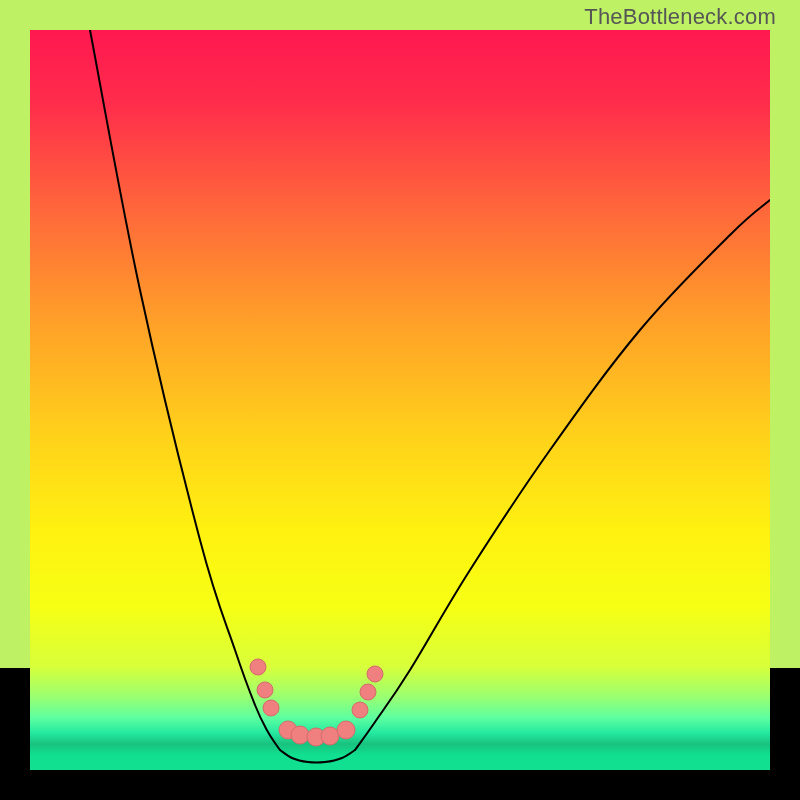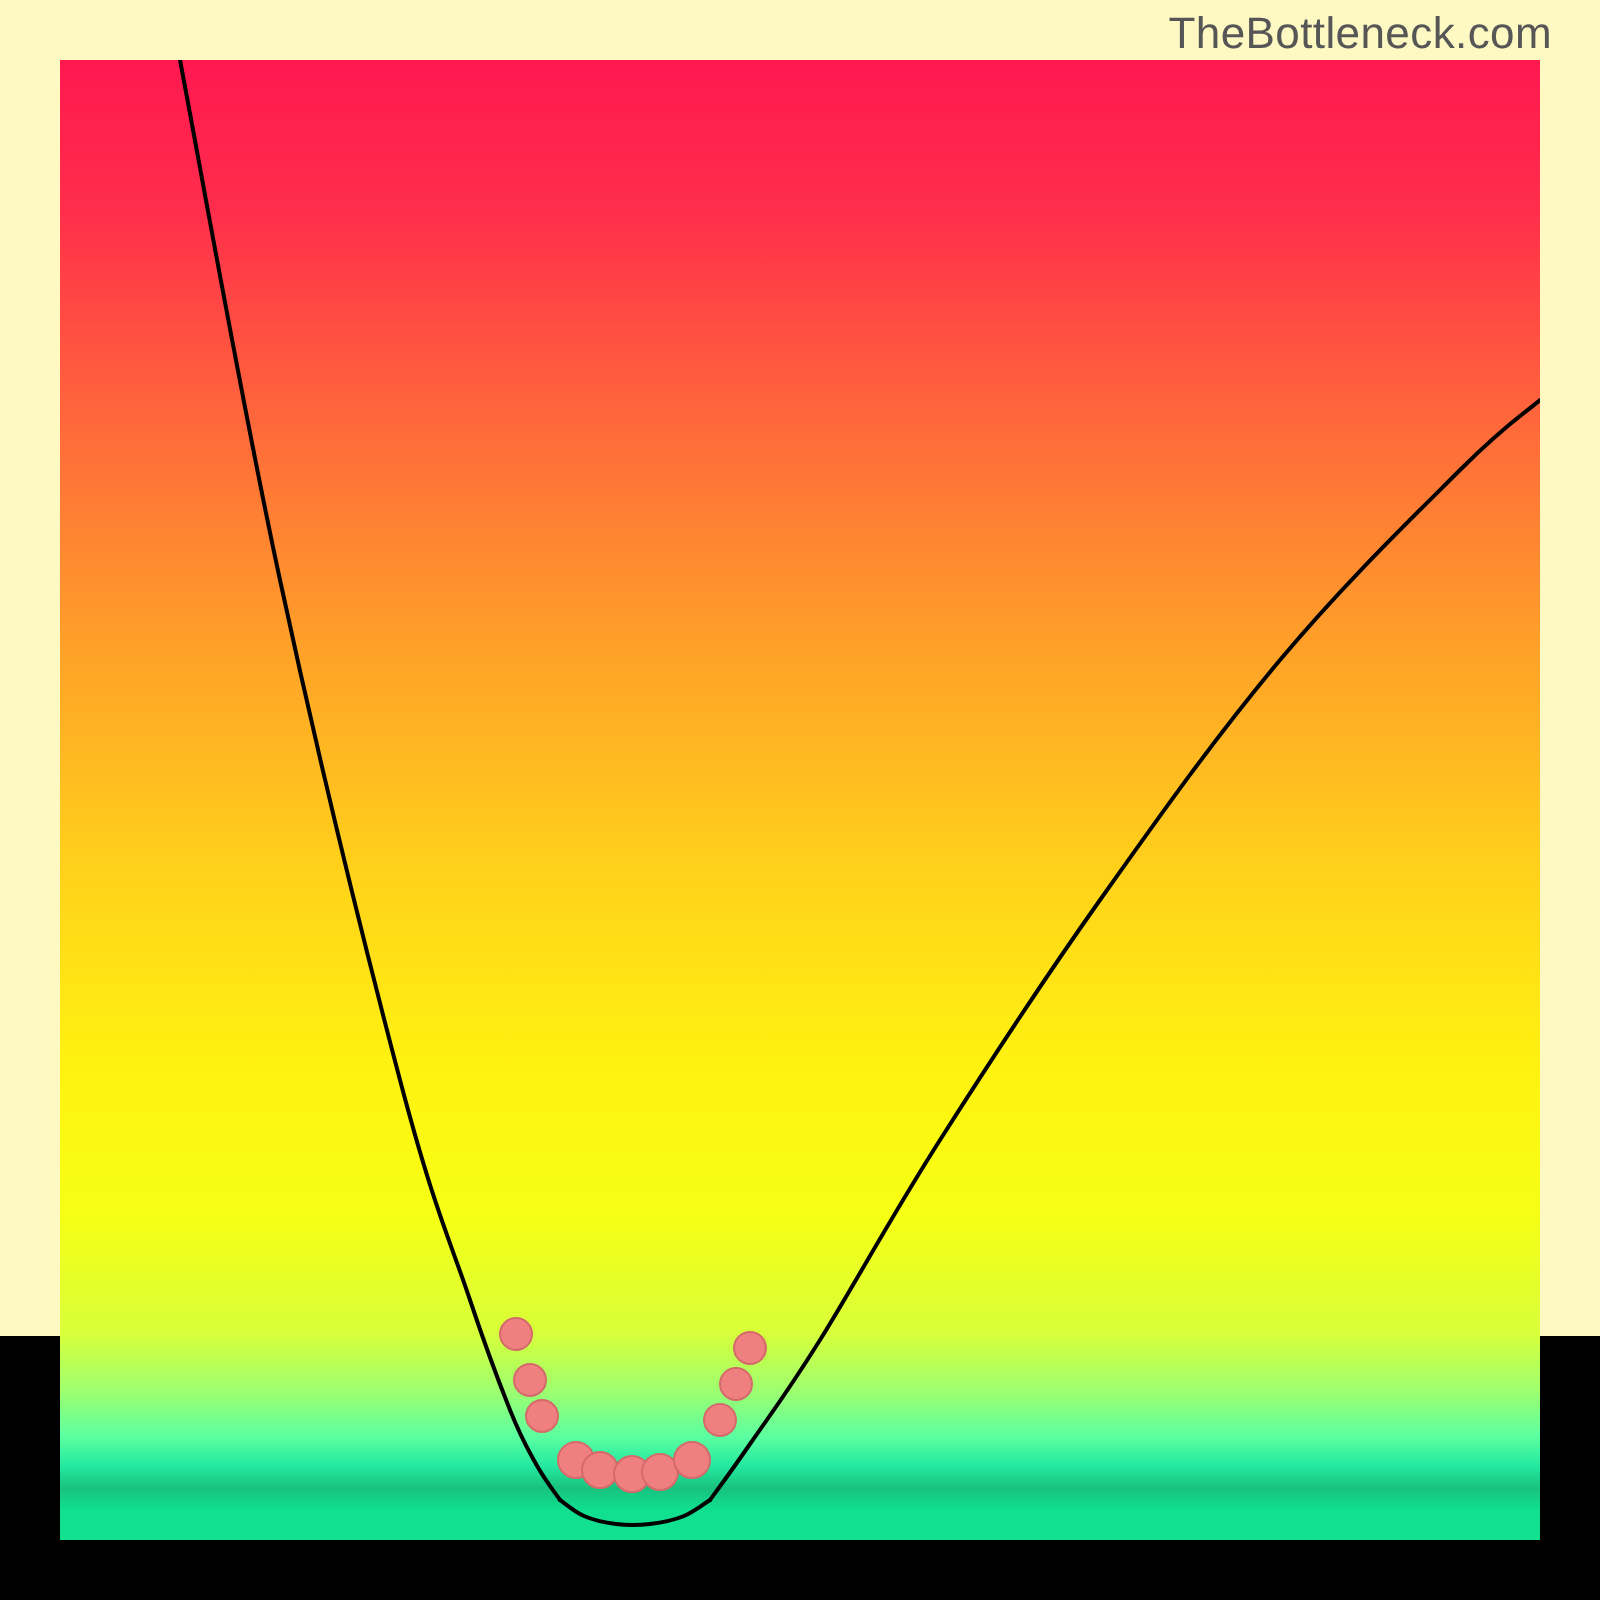--- a/index.html
+++ b/index.html
@@ -7,21 +7,21 @@
     padding: 0;
     width: 800px;
     height: 800px;
     background: #000;
     overflow: hidden;
   }
   .container {
     position: relative;
     width: 800px;
     height: 668px;
-    background: #fef9c3;
+    background: #bef264;
   }
   .plot-area {
     position: absolute;
     left: 30px;
     top: 30px;
     width: 740px;
     height: 740px;
     overflow: hidden;
   }
   .gradient-bg {

